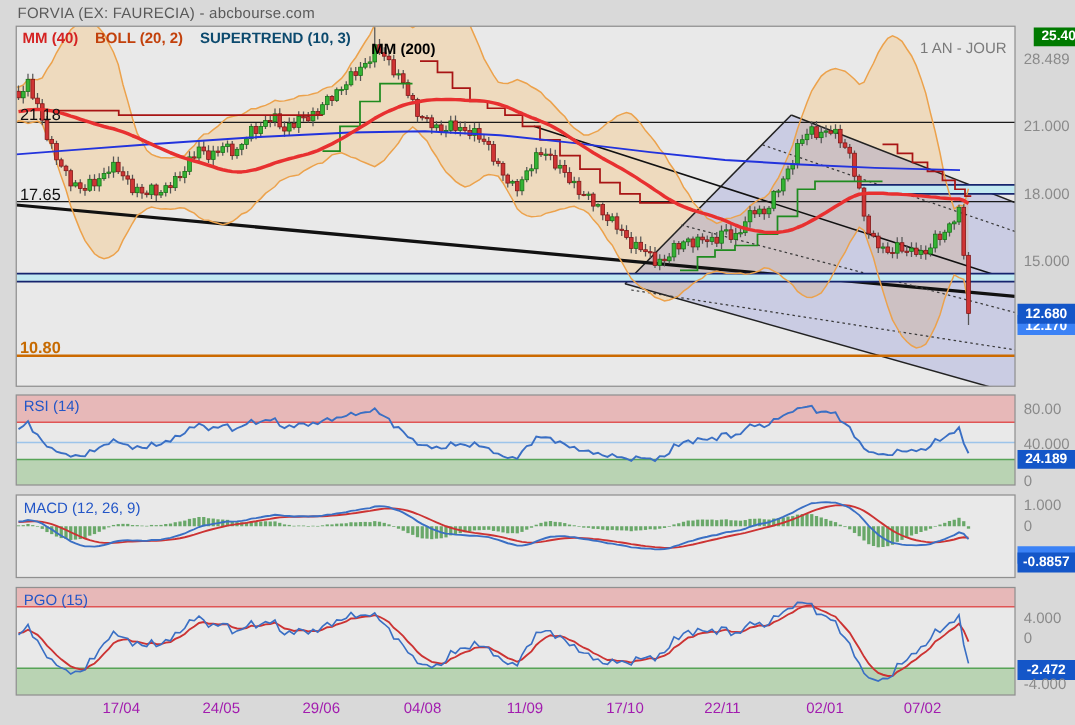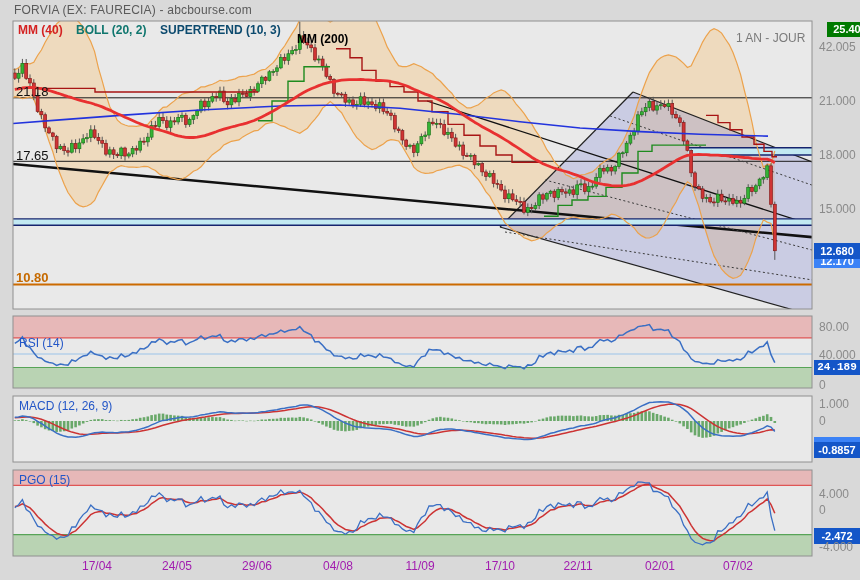--- a/index.html
+++ b/index.html
@@ -701,42 +701,42 @@
       <rect x="13" y="21" width="799" height="288" fill="none" stroke="#909090" stroke-width="1"></rect>
       <rect x="13" y="316" width="799" height="72" fill="none" stroke="#909090" stroke-width="1"></rect>
       <rect x="13" y="396" width="799" height="66" fill="none" stroke="#909090" stroke-width="1"></rect>
       <rect x="13" y="470" width="799" height="86" fill="none" stroke="#909090" stroke-width="1"></rect>
     </svg>
 
   <span class="abs title" style="left:14px;top:3px;">FORVIA (EX: FAURECIA) - abcbourse.com</span>
   <span class="abs period" style="left:736px;top:3px;margin-top:28px;">1 AN - JOUR</span>
 
   <span class="abs legend-item" style="left:18px;top:23px;color:#d42222;">MM (40)</span>
-  <span class="abs legend-item" style="left:76px;top:23px;color:#0f766e;">BOLL (20, 2)</span>
+  <span class="abs legend-item" style="left:76px;top:23px;color:#c2410c;">BOLL (20, 2)</span>
   <span class="abs legend-item" style="left:160px;top:23px;color:#0c4a6e;">SUPERTREND (10, 3)</span>
   <span class="abs legend-item" style="left:297px;top:32px;color:#000000;">MM (200)</span>
 
   <span class="abs lvl" style="left:16px;top:84px;">21.18</span>
   <span class="abs lvl" style="left:16px;top:148px;">17.65</span>
   <span class="abs lvl-orange" style="left:16px;top:270px;">10.80</span>
 
-  <span class="abs panel-title" style="left:19px;top:318px;margin-top:18px;">RSI (14)</span>
+  <span class="abs panel-title" style="left:19px;top:318px;">RSI (14)</span>
   <span class="abs panel-title" style="left:19px;top:399px;">MACD (12, 26, 9)</span>
   <span class="abs panel-title" style="left:19px;top:473px;">PGO (15)</span>
 
   <div class="badge badge-green" style="top:22px;margin-left:13px;">25.400</div>
   <div class="badge badge-red" style="top:252px;height:16px;line-height:19px;">12.170</div>
   <div class="badge badge-blue" style="top:243px;height:16px;line-height:16px;">12.680</div>
-  <div class="badge badge-blue" style="top:360px;font-family:Liberation Mono, monospace;">24.189</div>
+  <div class="badge badge-blue" style="top:360px;">24.189</div>
   <div class="badge badge-red" style="top:437px;height:14px;"></div>
   <div class="badge badge-blue" style="top:442px;height:16px;line-height:16px;">-0.8857</div>
   <div class="badge badge-blue" style="top:528px;height:16px;line-height:16px;">-2.472</div>
 
   <div id="gen-labels">
-      <div class="scale-label" style="left: 819px; top: 40px;">42.005</div>
+      <div class="scale-label" style="left: 819px; top: 40px;">28.489</div>
       <div class="scale-label" style="left: 819px; top: 94px;">21.000</div>
       <div class="scale-label" style="left: 819px; top: 148px;">18.000</div>
       <div class="scale-label" style="left: 819px; top: 202px;">15.000</div>
       <div class="scale-label" style="left: 819px; top: 320px;">80.00</div>
       <div class="scale-label" style="left: 819px; top: 348px;">40.000</div>
       <div class="scale-label" style="left: 819px; top: 378px;">0</div>
       <div class="scale-label" style="left: 819px; top: 397px;">1.000</div>
       <div class="scale-label" style="left: 819px; top: 414px;">0</div>
       <div class="scale-label" style="left: 819px; top: 487px;">4.000</div>
       <div class="scale-label" style="left: 819px; top: 503px;">0</div>

